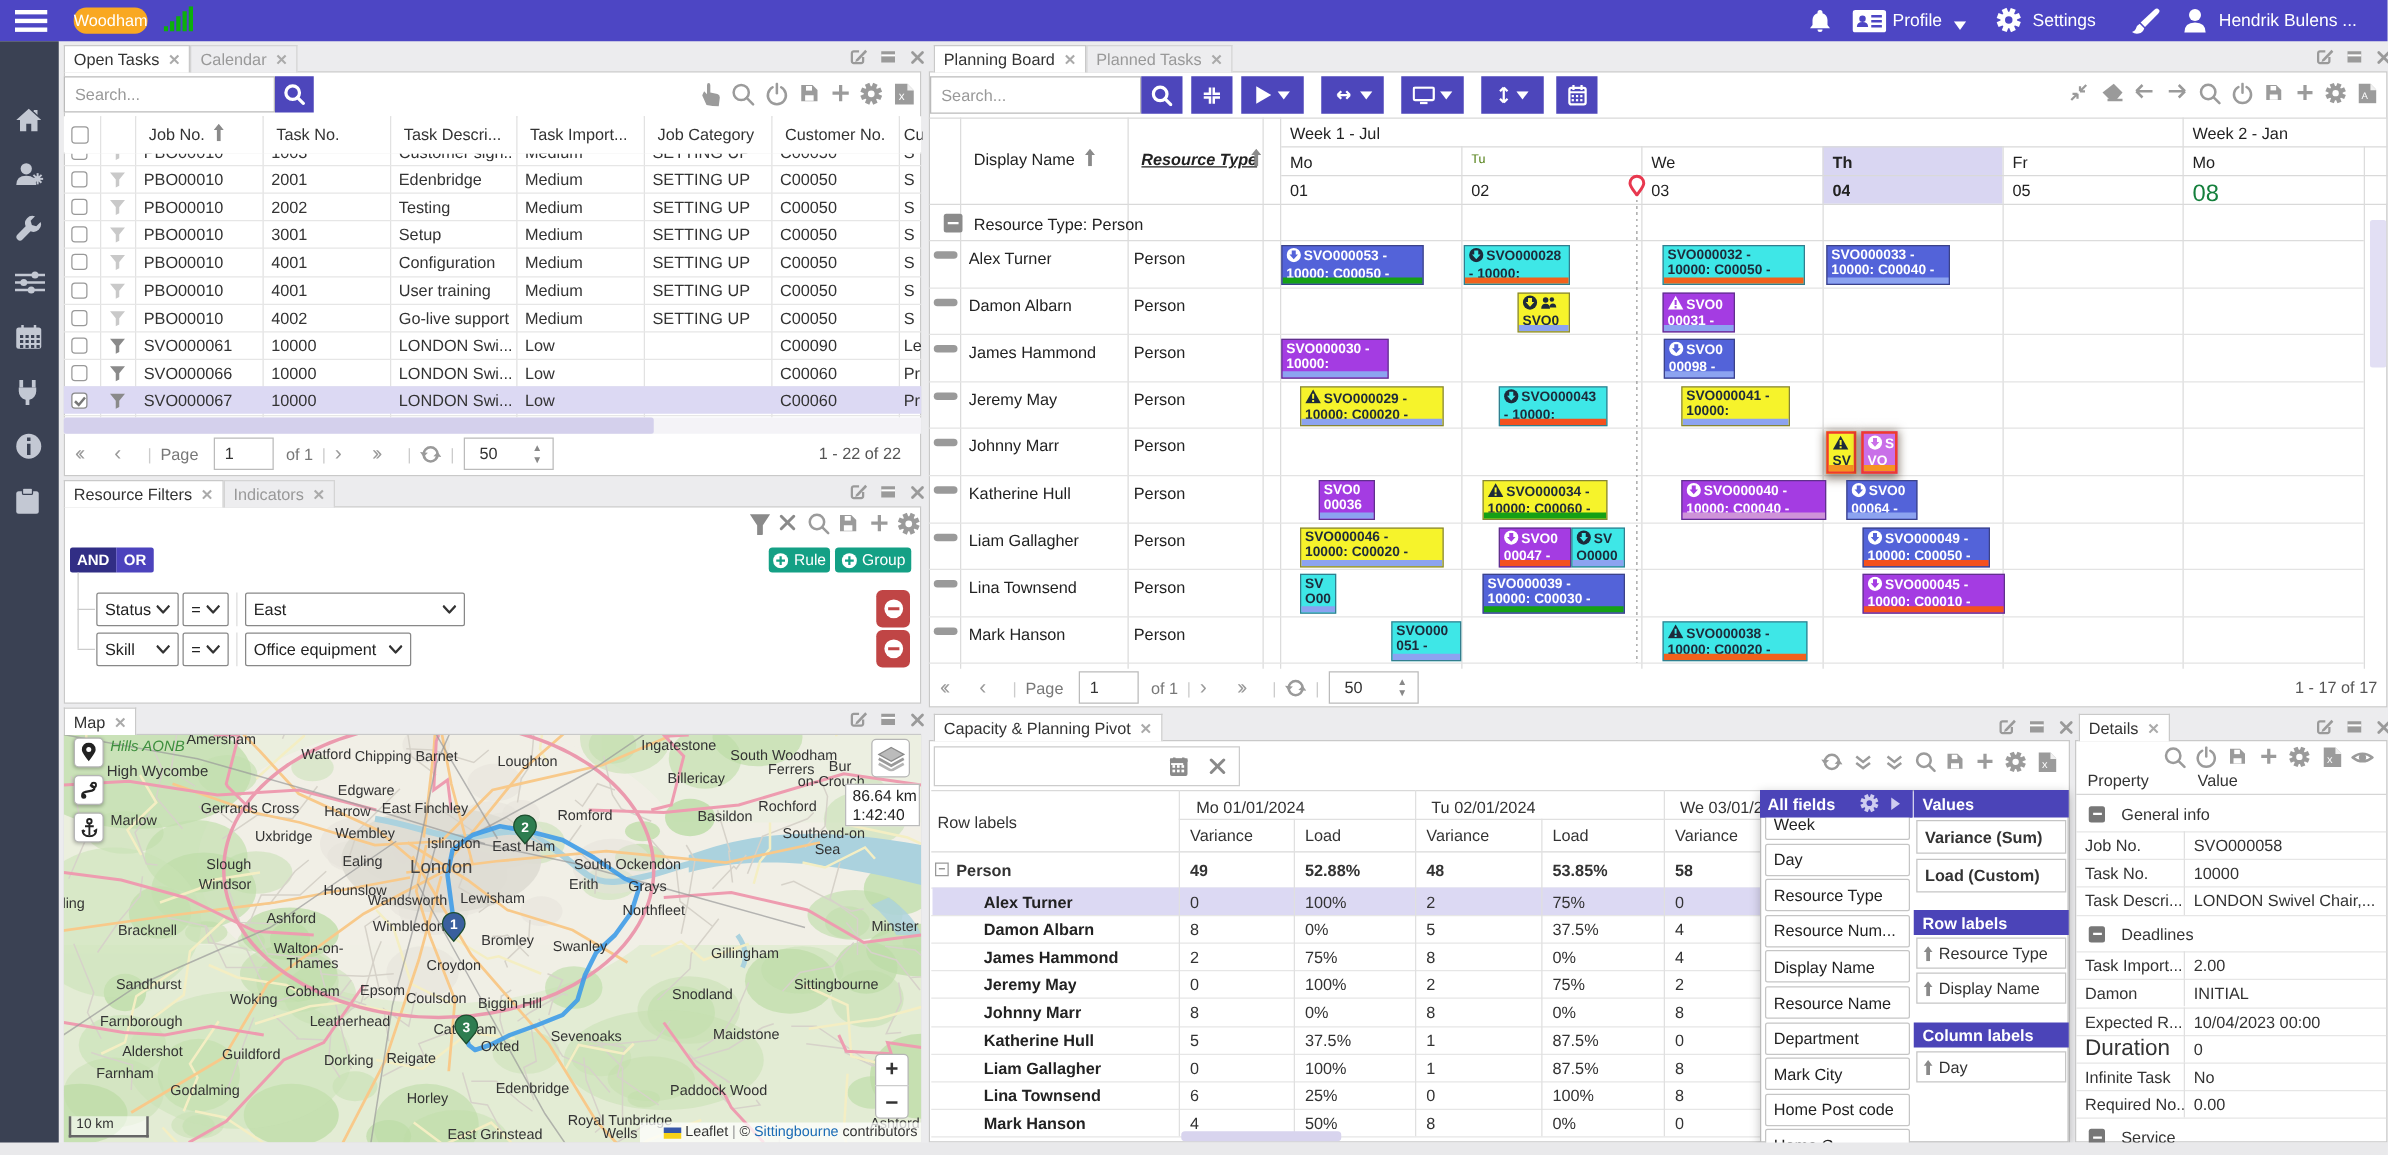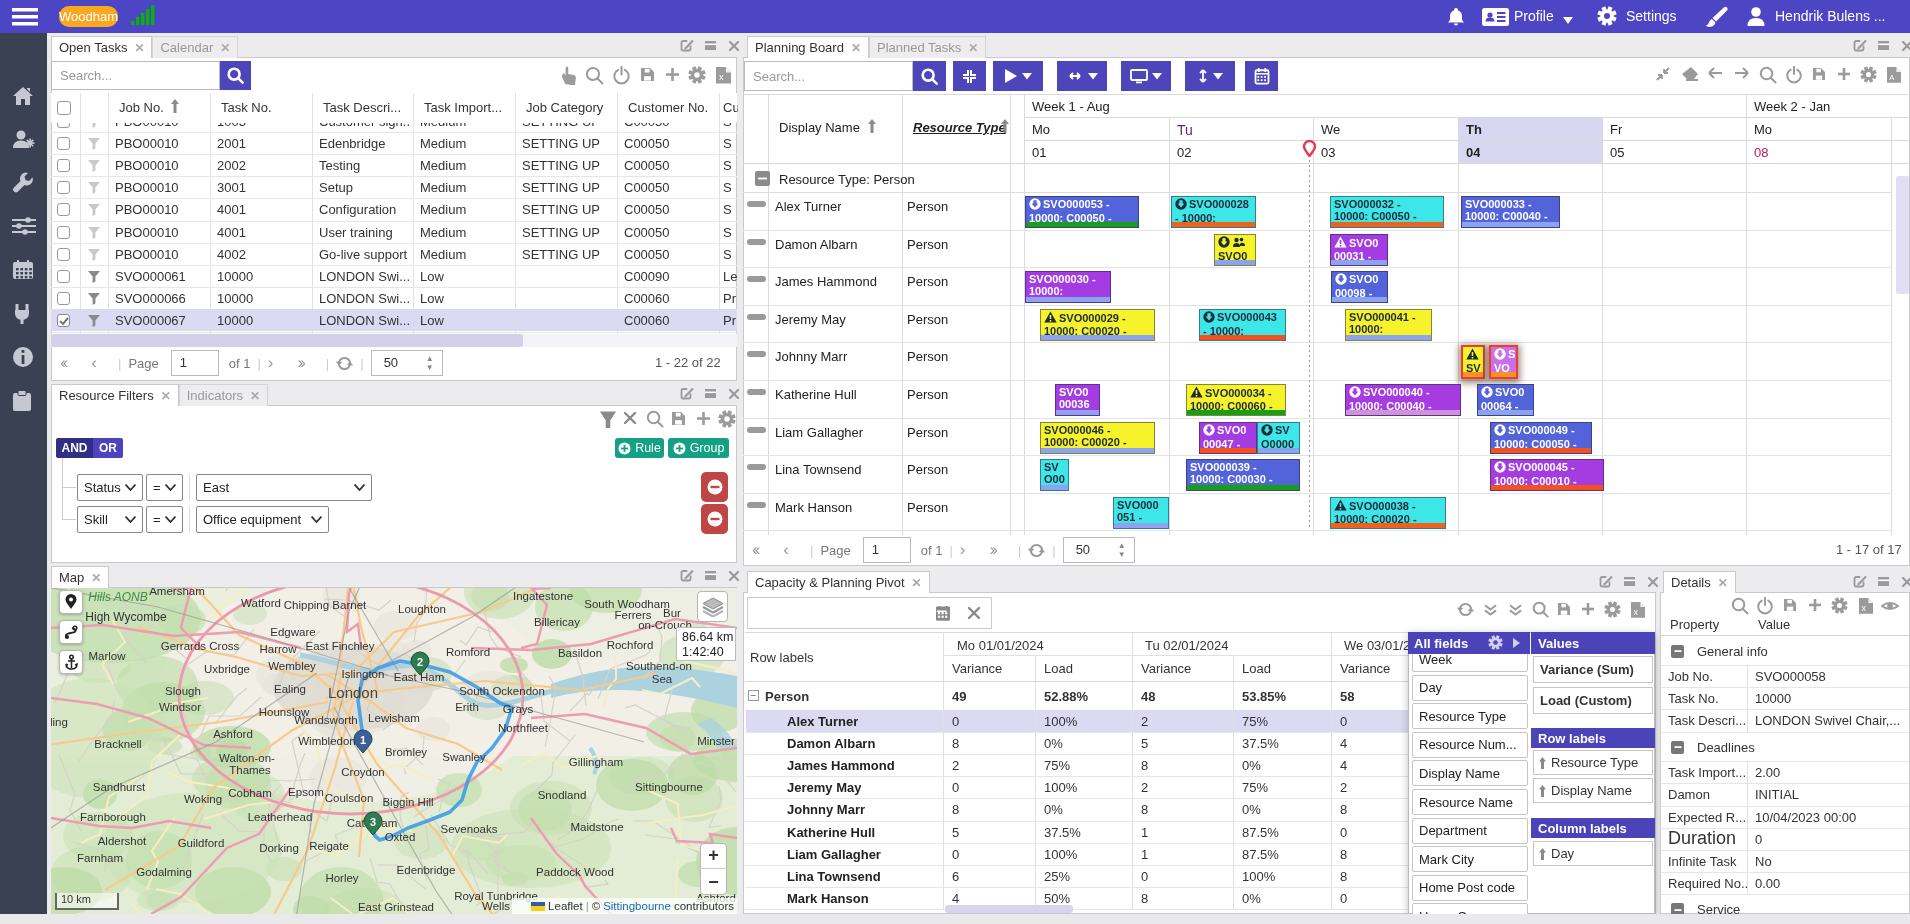--- a/index.html
+++ b/index.html
@@ -992,34 +992,34 @@
       <path d="M3 1 h9.350000000000001 l5.1 5.1 v10.54 h-14.45 z" fill="#9b9b9b"></path>
       <path d="M12.350000000000001 1 l5.1 5.1 h-5.1 z" fill="#fff" opacity="0.85"></path>
       <text x="7.82" y="13.600000000000001" font-size="7.65" fill="#fff" text-anchor="middle" font-family="Liberation Sans">A</text>
     </svg></div>
 <div class="abs" style="left:744px;top:94px;width:1165px;height:69px;background:#fff"></div>
 <div class="abs" style="left:1458px;top:117px;width:144px;height:46px;background:#d9d6f2"></div>
 <div class="hline" style="left:743px;top:94px;width:1167px;background:#d9d9d9"></div>
 <div class="hline" style="left:1024.5px;top:117px;width:885.5px;background:#d9d9d9"></div>
 <div class="hline" style="left:1024.5px;top:140px;width:885.5px;background:#d9d9d9"></div>
 <div class="hline" style="left:743px;top:163px;width:1167px;background:#d9d9d9"></div>
-<div class="cell" style="left:1032px;top:99px;font-size:13px;color:#222">Week 1 - Aug</div>
+<div class="cell" style="left:1032px;top:99px;font-size:13px;color:#222">Week 1 - Jul</div>
 <div class="cell" style="left:1754px;top:99px;font-size:13px;color:#222">Week 2 - Jan</div>
 <div class="cell" style="left:1032px;top:122px;font-size:13px;color:#222">Mo</div>
 <div class="cell" style="left:1032px;top:145px;font-size:13px;color:#222">01</div>
-<div class="cell" style="left:1177px;top:122px;font-size:14px;color:#701a75">Tu</div>
+<div class="cell" style="left:1177px;top:122px;font-size:10px;color:#4d7c0f">Tu</div>
 <div class="cell" style="left:1177px;top:145px;font-size:13px;color:#222">02</div>
 <div class="cell" style="left:1321px;top:122px;font-size:13px;color:#222">We</div>
 <div class="cell" style="left:1321px;top:145px;font-size:13px;color:#222">03</div>
 <div class="cell" style="left:1466px;top:122px;font-size:13px;font-weight:bold;color:#222">Th</div>
 <div class="cell" style="left:1466px;top:145px;font-size:13px;font-weight:bold;color:#222">04</div>
 <div class="cell" style="left:1610px;top:122px;font-size:13px;color:#222">Fr</div>
 <div class="cell" style="left:1610px;top:145px;font-size:13px;color:#222">05</div>
 <div class="cell" style="left:1754px;top:122px;font-size:13px;color:#222">Mo</div>
-<div class="cell" style="left:1754px;top:145px;font-size:13px;color:#be185d">08</div>
+<div class="cell" style="left:1754px;top:145px;font-size:19px;color:#15803d">08</div>
 <div class="vline" style="left:1024px;top:94px;height:441px;background:#dcdcdc"></div>
 <div class="vline" style="left:1169px;top:117px;height:418px;background:#dcdcdc"></div>
 <div class="vline" style="left:1313px;top:117px;height:418px;background:#dcdcdc"></div>
 <div class="vline" style="left:1458px;top:117px;height:418px;background:#dcdcdc"></div>
 <div class="vline" style="left:1602px;top:117px;height:418px;background:#dcdcdc"></div>
 <div class="vline" style="left:1746px;top:94px;height:441px;background:#dcdcdc"></div>
 <div class="vline" style="left:1891px;top:117px;height:418px;background:#dcdcdc"></div>
 <div class="vline" style="left:768px;top:94px;height:441px;background:#dcdcdc"></div>
 <div class="vline" style="left:902px;top:94px;height:441px;background:#dcdcdc"></div>
 <div class="vline" style="left:1010px;top:94px;height:441px;background:#dcdcdc"></div>

